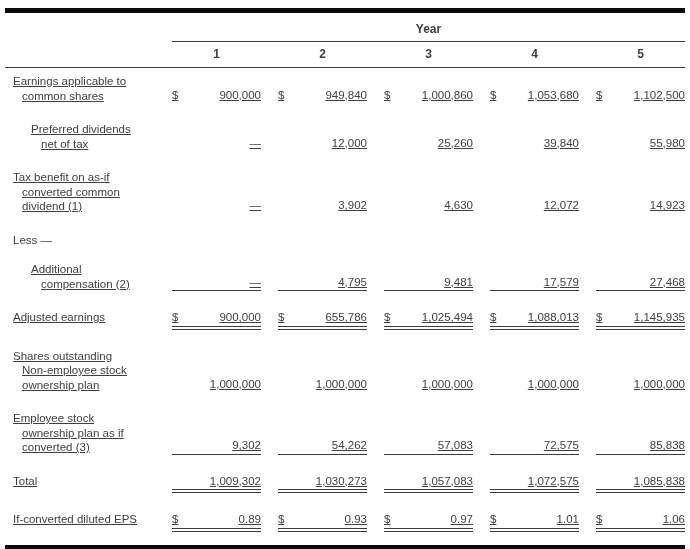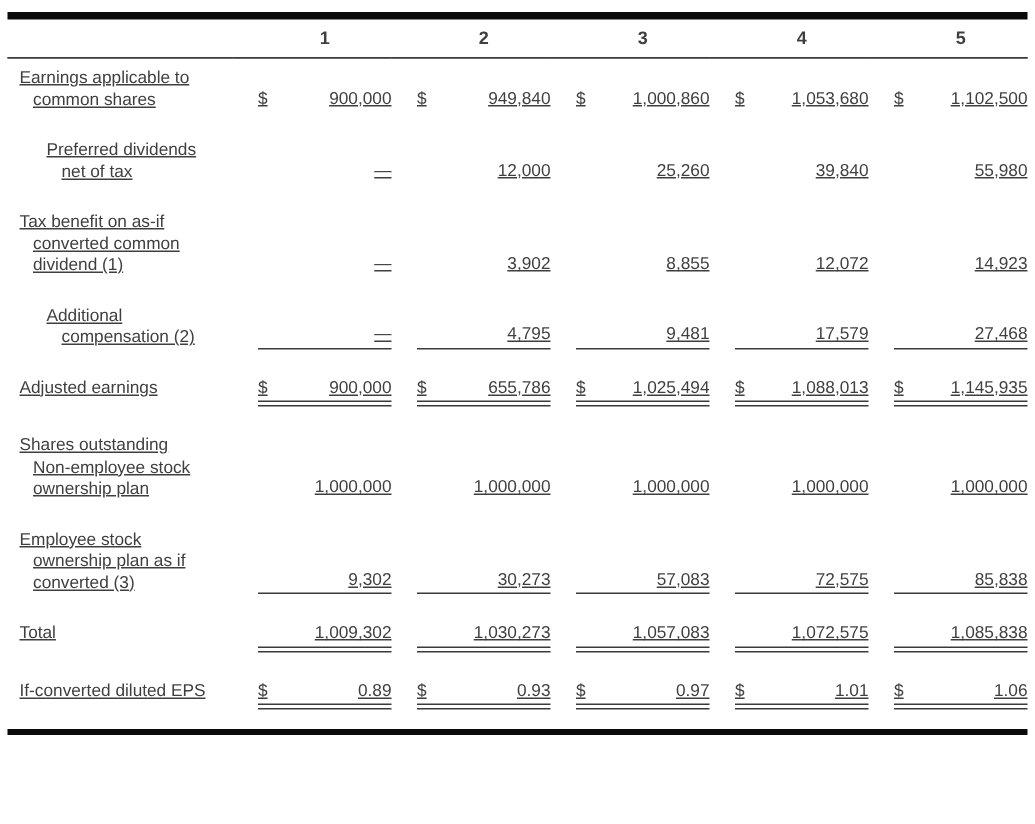--- a/index.html
+++ b/index.html
@@ -83,20 +83,26 @@
   <table>
     <colgroup>
       <col class="lblcol">
       <col class="datacol">
         <col class="datacol">
         <col class="datacol">
         <col class="datacol">
         <col class="datacol">
     </colgroup>
     <thead>
+      <tr>
+        <td class="lbl"></td>
+        <td class="year-td" colspan="5">
+          <div class="yearline">Year</div>
+        </td>
+      </tr>
       <tr class="colrow">
         <td class="lbl"></td>
         <td class="colh">
             <div class="colhd">1</div>
           </td>
         <td class="colh">
             <div class="colhd">2</div>
           </td>
         <td class="colh">
             <div class="colhd">3</div>
@@ -188,33 +194,43 @@
               <span class="num">—</span>
             </div>
           </td>
           <td class="val">
             <div class="cellline">
               <span class="num">3,902</span>
             </div>
           </td>
           <td class="val">
             <div class="cellline">
-              <span class="num">8,855</span>
+              <span class="num">4,630</span>
             </div>
           </td>
           <td class="val">
             <div class="cellline">
               <span class="num">12,072</span>
             </div>
           </td>
           <td class="val">
             <div class="cellline">
               <span class="num">14,923</span>
             </div>
           </td>
+        </tr>
+        <tr class="section-row">
+          <td class="lbl">
+            <div class="lblline ind0">Less —</div>
+          </td>
+          <td class="val"></td>
+          <td class="val"></td>
+          <td class="val"></td>
+          <td class="val"></td>
+          <td class="val"></td>
         </tr>
         <tr class="body-row">
           <td class="lbl">
             <div class="lblline ind2">Additional</div>
             <div class="lblline ind3">compensation (2)</div>
           </td>
           <td class="val">
             <div class="cellline u-single">
               <span class="num">—</span>
             </div>
@@ -313,21 +329,21 @@
             <div class="lblline ind1">ownership plan as if</div>
             <div class="lblline ind1">converted (3)</div>
           </td>
           <td class="val">
             <div class="cellline u-single">
               <span class="num">9,302</span>
             </div>
           </td>
           <td class="val">
             <div class="cellline u-single">
-              <span class="num">30,273</span>
+              <span class="num">54,262</span>
             </div>
           </td>
           <td class="val">
             <div class="cellline u-single">
               <span class="num">57,083</span>
             </div>
           </td>
           <td class="val">
             <div class="cellline u-single">
               <span class="num">72,575</span>

